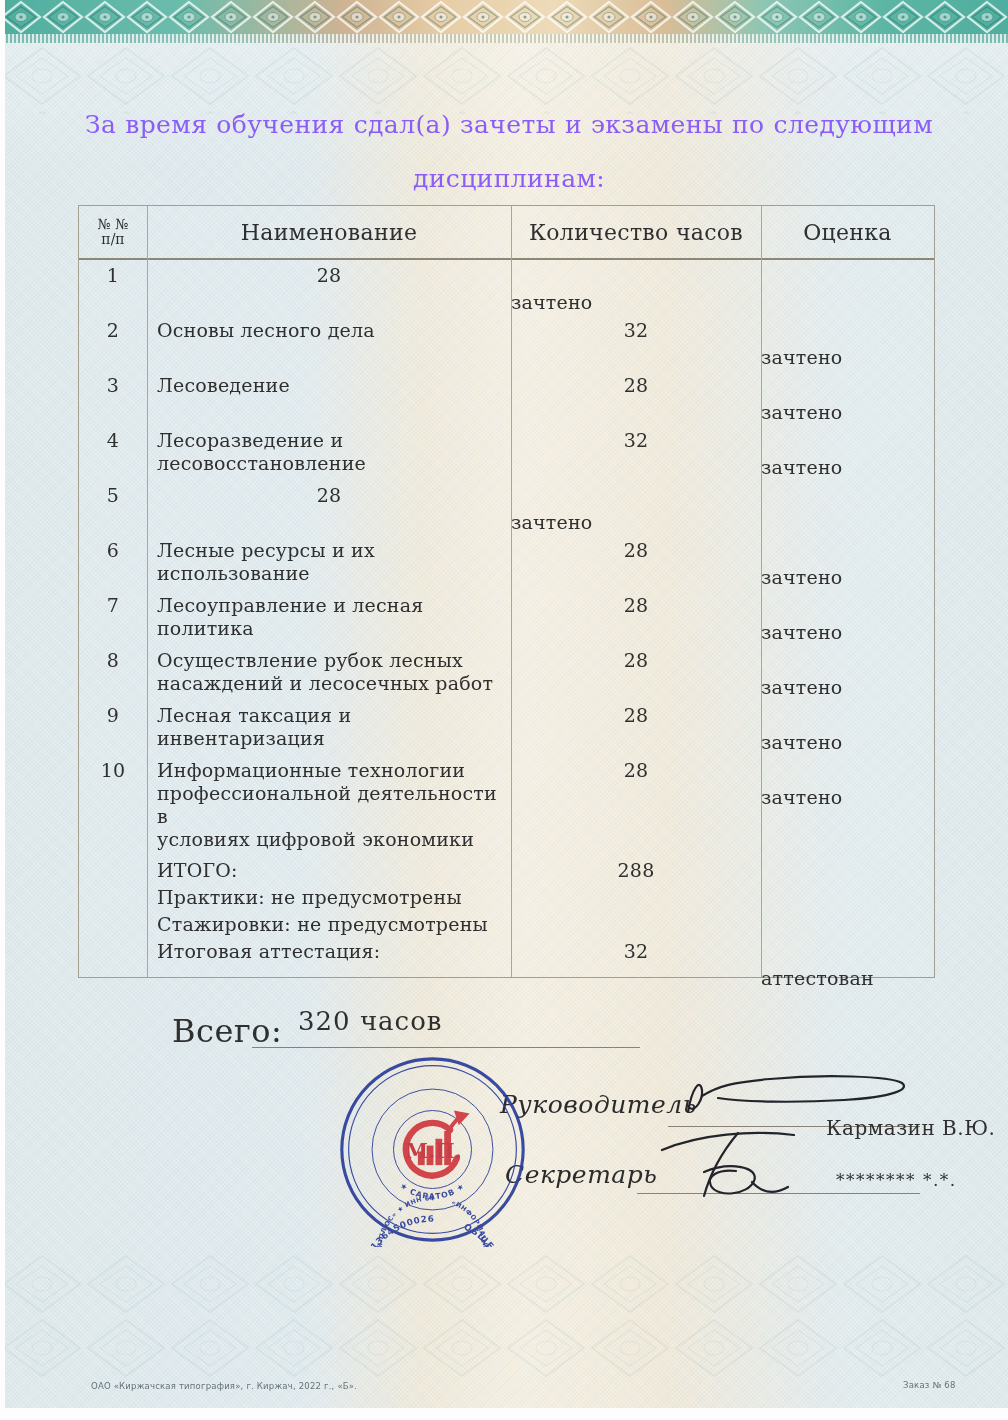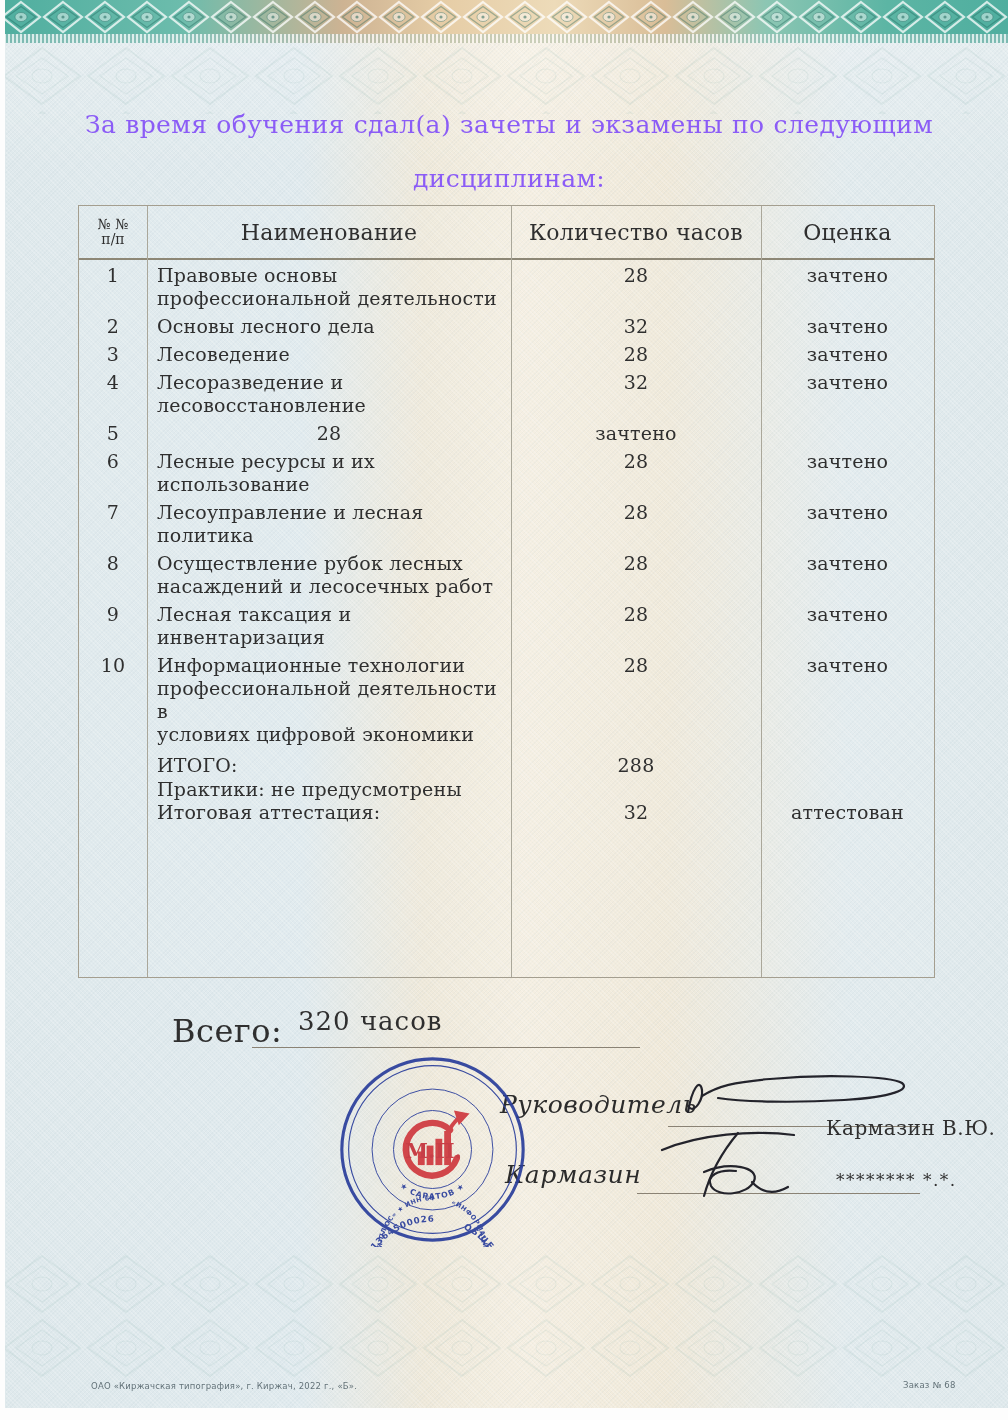--- a/index.html
+++ b/index.html
@@ -34,21 +34,21 @@
   .thead .h-num{font-size:14px;line-height:15px;text-align:center;}
   .thead .h-cell{font-size:22px;text-align:center;letter-spacing:0.3px;}
   .rows{padding-top:4px;}
   .trow{display:grid;grid-template-columns:68px 364px 250px 173px;align-items:start;font-size:19px;line-height:23px;letter-spacing:0.2px;}
   .body-row{margin-bottom:5px;}
   .summary-wrap{margin-top:8px;}
   .summary-row{line-height:23.5px;}
   .c-num{text-align:center;}
   .c-name{padding-left:10px;white-space:pre-line;}
   .c-hours{text-align:center;}
-  .c-grade{text-align:center;}
+  .c-grade{margin-top:27px;}
 
   .total-label{left:172px;top:1012px;font-size:32px;letter-spacing:0.5px;}
   .total-value{left:298px;top:1006px;font-size:26px;letter-spacing:1px;}
   .total-line{left:252px;top:1047px;width:388px;border-top:1px solid #8a8274;height:0;}
 
   .sig-label{font-size:25px;font-style:italic;letter-spacing:0.5px;color:#2b2b2b;}
   .head-label{left:500px;top:1090px;}
   .sec-label{left:505px;top:1160px;}
   .head-line{left:668px;top:1126px;width:252px;border-top:1px solid #8a8274;height:0;}
   .sec-line{left:637px;top:1193px;width:283px;border-top:1px solid #8a8274;height:0;}
@@ -129,22 +129,20 @@
       <div>п/п</div>
     </div>
     <div class="h-cell">Наименование</div>
     <div class="h-cell">Количество часов</div>
     <div class="h-cell">Оценка</div>
   </div>
 
   <div class="rows">
       <div class="trow body-row">
     <div class="c-num">1</div>
-    <div class="c-name">Правовые основы
-профессиональной деятельности</div>
     <div class="c-hours">28</div>
     <div class="c-grade">зачтено</div>
   </div>
       <div class="trow body-row">
     <div class="c-num">2</div>
     <div class="c-name">Основы лесного дела</div>
     <div class="c-hours">32</div>
     <div class="c-grade">зачтено</div>
   </div>
       <div class="trow body-row">
@@ -207,36 +205,42 @@
     <div class="c-grade"></div>
   </div>
       <div class="trow summary-row">
     <div class="c-num"></div>
     <div class="c-name">Практики: не предусмотрены</div>
     <div class="c-hours"></div>
     <div class="c-grade"></div>
   </div>
       <div class="trow summary-row">
     <div class="c-num"></div>
+    <div class="c-name">Стажировки: не предусмотрены</div>
+    <div class="c-hours"></div>
+    <div class="c-grade"></div>
+  </div>
+      <div class="trow summary-row">
+    <div class="c-num"></div>
     <div class="c-name">Итоговая аттестация:</div>
     <div class="c-hours">32</div>
     <div class="c-grade">аттестован</div>
   </div>
     </div>
 </div>
 
 <div class="abs z2 total-label">Всего:</div>
 <div class="abs z2 total-value">320 часов</div>
 <div class="abs z2 total-line"></div>
 
 <div class="abs z2 sig-label head-label">Руководитель</div>
 <div class="abs z2 head-line"></div>
 <div class="abs z2 head-name">Кармазин В.Ю.</div>
 
-<div class="abs z2 sig-label sec-label">Кармазин</div>
+<div class="abs z2 sig-label sec-label">Секретарь</div>
 <div class="abs z2 sec-line"></div>
 <div class="abs z2 sec-name">******** *.*.</div>
 
 <svg class="sig-svg sig-head" width="260" height="62" viewBox="0 0 260 62">
   <g fill="none" stroke="#23232b" stroke-width="2.2" stroke-linecap="round">
     <path d="M16,44 C20,20 28,10 30,22 C31,32 23,44 18,40"></path>
     <path d="M30,28 C46,18 62,14 98,11 C152,6 218,8 230,15 C238,21 222,29 172,32 C122,35 72,34 46,30"></path>
   </g>
 </svg>
 <svg class="sig-svg sig-sec" width="190" height="80" viewBox="0 0 190 80">

